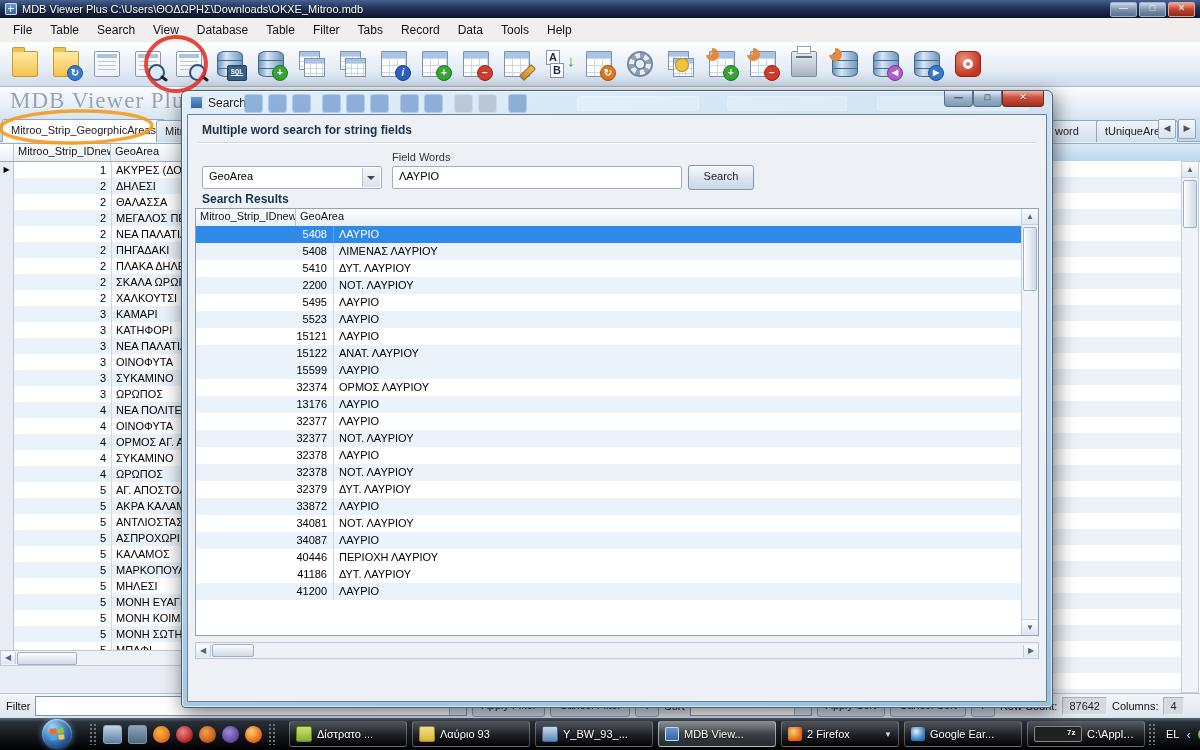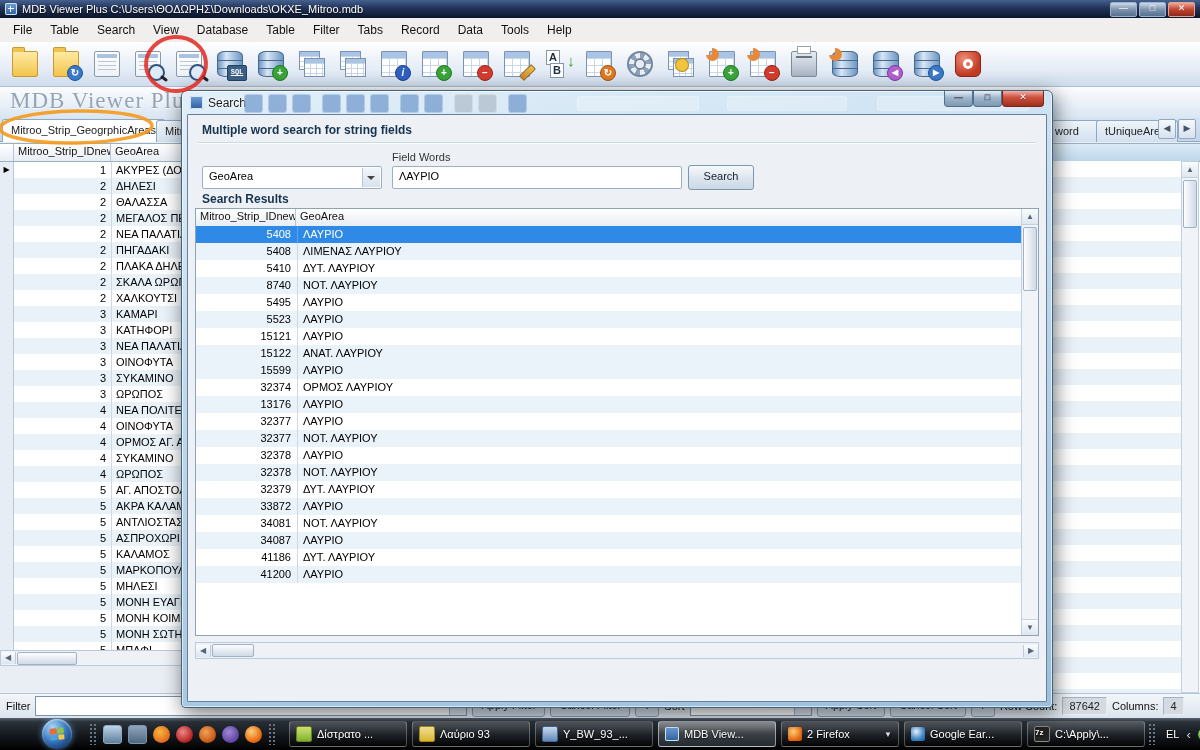--- a/index.html
+++ b/index.html
@@ -191,21 +191,21 @@
   .combo-arrow::after{content:'';position:absolute;left:4px;top:8px;border:4px solid rgba(0,0,0,0);border-top-color:#444;}
   .tinput{position:absolute;left:204px;top:51px;width:282px;height:21px;background:#fff;
     border:1px solid #9cb0c4;border-radius:2px;font-size:11px;line-height:19px;padding-left:6px;color:#000;}
   .search-btn{position:absolute;left:500px;top:50px;width:64px;height:23px;border:1px solid #7e97ab;
     border-radius:3px;background:linear-gradient(#f6f9fc,#dde6ef 50%,#cbd8e6);
     font-size:11px;line-height:21px;text-align:center;color:#223;}
   .results-heading{position:absolute;left:14px;top:77px;font-size:12px;font-weight:bold;color:#16334e;}
   .dgrid{position:absolute;left:7px;right:7px;top:93px;height:426px;background:#fff;border:1px solid #8fa3b6;}
   .dgrid .ghead{padding-right:16px;}
   .drows{position:absolute;left:0;right:16px;top:17px;bottom:0;overflow:hidden;}
-  .drow{display:flex;height:17px;line-height:17px;font-size:11px;color:#000;background:#fff;}
+  .drow{display:flex;height:17px;line-height:17px;font-size:11px;color:#000;background:#fff;padding-left:36px;}
   .drow.alt{background:#eaf2fa;}
   .drow.sel{background:#2e8ae6;color:#fff;}
   .drow.sel .dc-id{border-right-color:#5aa4ee;}
   .dc-id{width:95px;flex:0 0 95px;text-align:right;padding-right:6px;border-right:1px solid #cdd9e4;}
   .dc-geo{flex:1;padding-left:5px;overflow:hidden;white-space:nowrap;}
   .dvs{position:absolute;top:0;right:0;width:16px;bottom:0;background:#f0f4f9;border-left:1px solid #c3d0de;}
   .dvs .vsb-thumb{height:62px;}
   .dhs{position:absolute;left:7px;right:7px;top:527px;height:15px;background:#eef2f7;
     border:1px solid #bccadb;display:flex;align-items:center;}
   .dlg-status{position:absolute;left:0;right:0;bottom:0;height:44px;border-top:1px solid #93a7ba;
@@ -242,21 +242,21 @@
     text-shadow:0 1px 2px #000;overflow:hidden;white-space:nowrap;}
   .tbtn.active{background:linear-gradient(rgba(255,255,255,.5),rgba(255,255,255,.18) 45%,rgba(90,110,130,.35));
     border-color:rgba(255,255,255,.5);}
   .tbtn .ti{width:14px;height:14px;flex:0 0 auto;border-radius:2px;}
   .ti-docg{background:linear-gradient(#d8e87a,#7fae2e);border:1px solid #5d8a18;}
   .ti-docy{background:linear-gradient(#f6e69a,#d8b32e);border:1px solid #a8861c;}
   .ti-grid{background:linear-gradient(#cfe0f2,#5f86b8);border:1px solid #40669a;}
   .ti-mdb{background:linear-gradient(#6fa0d8,#2c5f9e);box-shadow:inset 0 0 0 1px #cfe2f4;}
   .ti-ff{background:radial-gradient(circle at 38% 32%,#ffd27a,#e66a12 65%,#b34a08);border-radius:50%;}
   .ti-globe{background:radial-gradient(circle at 38% 32%,#e8f4fc,#3f86c6 60%,#1d5b96);border-radius:50%;}
-  .ti-zip{background:#222;border:1px solid #888;color:#fff;font:bold 8px/12px "Liberation Sans",sans-serif;text-align:left;}
+  .ti-zip{background:#222;border:1px solid #888;color:#fff;font:bold 8px/12px "Liberation Sans",sans-serif;text-align:left;padding-left:32px;}
   .tbtn .dd{margin-left:auto;font-size:8px;color:#dde;}
   .tbtn .lbl{overflow:hidden;text-overflow:ellipsis;}
   .tray{margin-left:auto;display:flex;align-items:center;gap:7px;padding-right:10px;color:#fff;font-size:11px;}
   .tray .lang{text-shadow:0 1px 2px #000;}
   .tray .chev{color:#cdd4dc;font-size:13px;}
   .tri{width:13px;height:13px;border-radius:50%;flex:0 0 auto;}
   .tri-ut{background:radial-gradient(circle at 40% 35%,#baf08a,#3f9e2c 75%);}
 
   
   .annot{position:absolute;left:0;top:0;z-index:60;pointer-events:none;}
@@ -691,21 +691,21 @@
               <span class="dc-id">5408</span>
               <span class="dc-geo">ΛΙΜΕΝΑΣ ΛΑΥΡΙΟΥ</span>
             </div>
 
             <div class="drow">
               <span class="dc-id">5410</span>
               <span class="dc-geo">ΔΥΤ. ΛΑΥΡΙΟΥ</span>
             </div>
 
             <div class="drow alt">
-              <span class="dc-id">8740</span>
+              <span class="dc-id">2200</span>
               <span class="dc-geo">ΝΟΤ. ΛΑΥΡΙΟΥ</span>
             </div>
 
             <div class="drow">
               <span class="dc-id">5495</span>
               <span class="dc-geo">ΛΑΥΡΙΟ</span>
             </div>
 
             <div class="drow alt">
               <span class="dc-id">5523</span>
@@ -771,20 +771,24 @@
             <div class="drow">
               <span class="dc-id">34081</span>
               <span class="dc-geo">ΝΟΤ. ΛΑΥΡΙΟΥ</span>
             </div>
 
             <div class="drow alt">
               <span class="dc-id">34087</span>
               <span class="dc-geo">ΛΑΥΡΙΟ</span>
             </div>
 
+            <div class="drow">
+              <span class="dc-id">40446</span>
+              <span class="dc-geo">ΠΕΡΙΟΧΗ ΛΑΥΡΙΟΥ</span>
+            </div>
 
 
             <div class="drow">
               <span class="dc-id">41186</span>
               <span class="dc-geo">ΔΥΤ. ΛΑΥΡΙΟΥ</span>
             </div>
 
             <div class="drow alt">
               <span class="dc-id">41200</span>
               <span class="dc-geo">ΛΑΥΡΙΟ</span>

